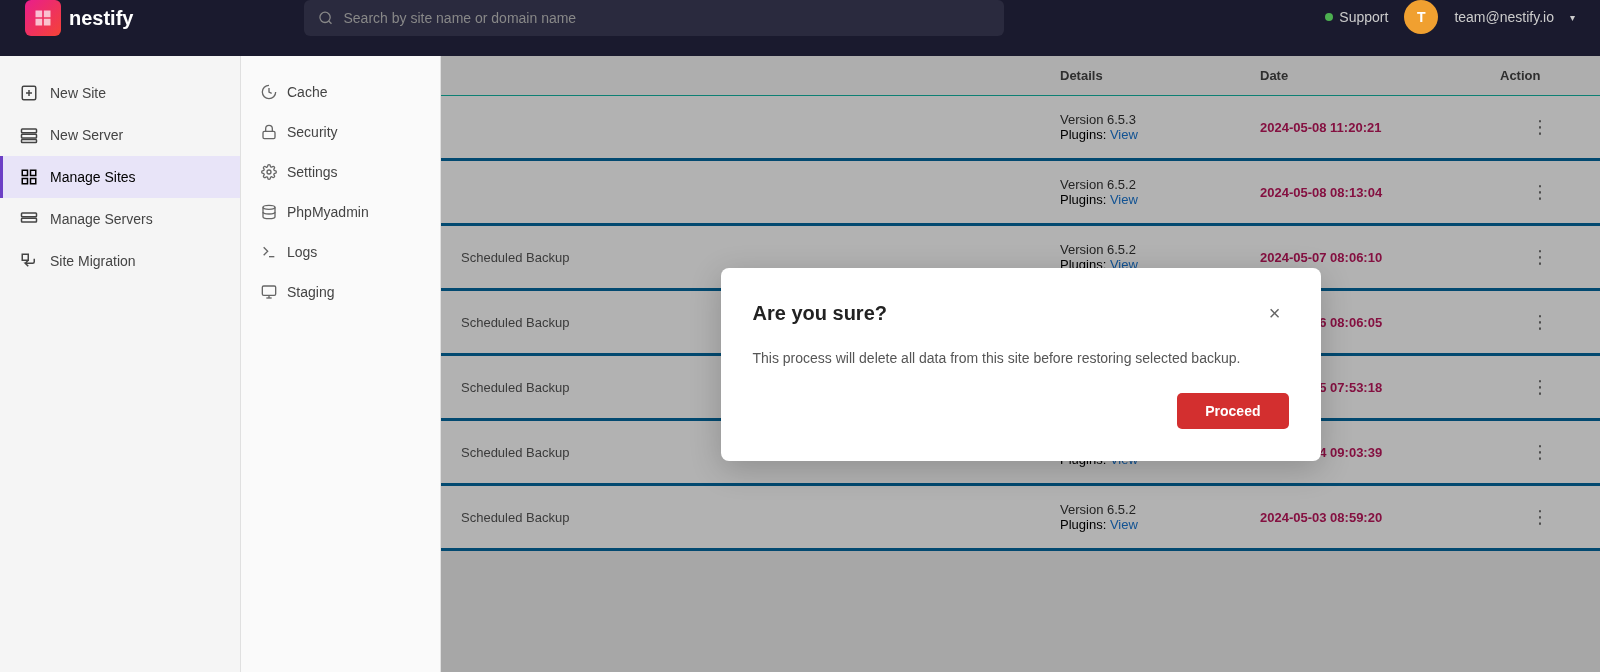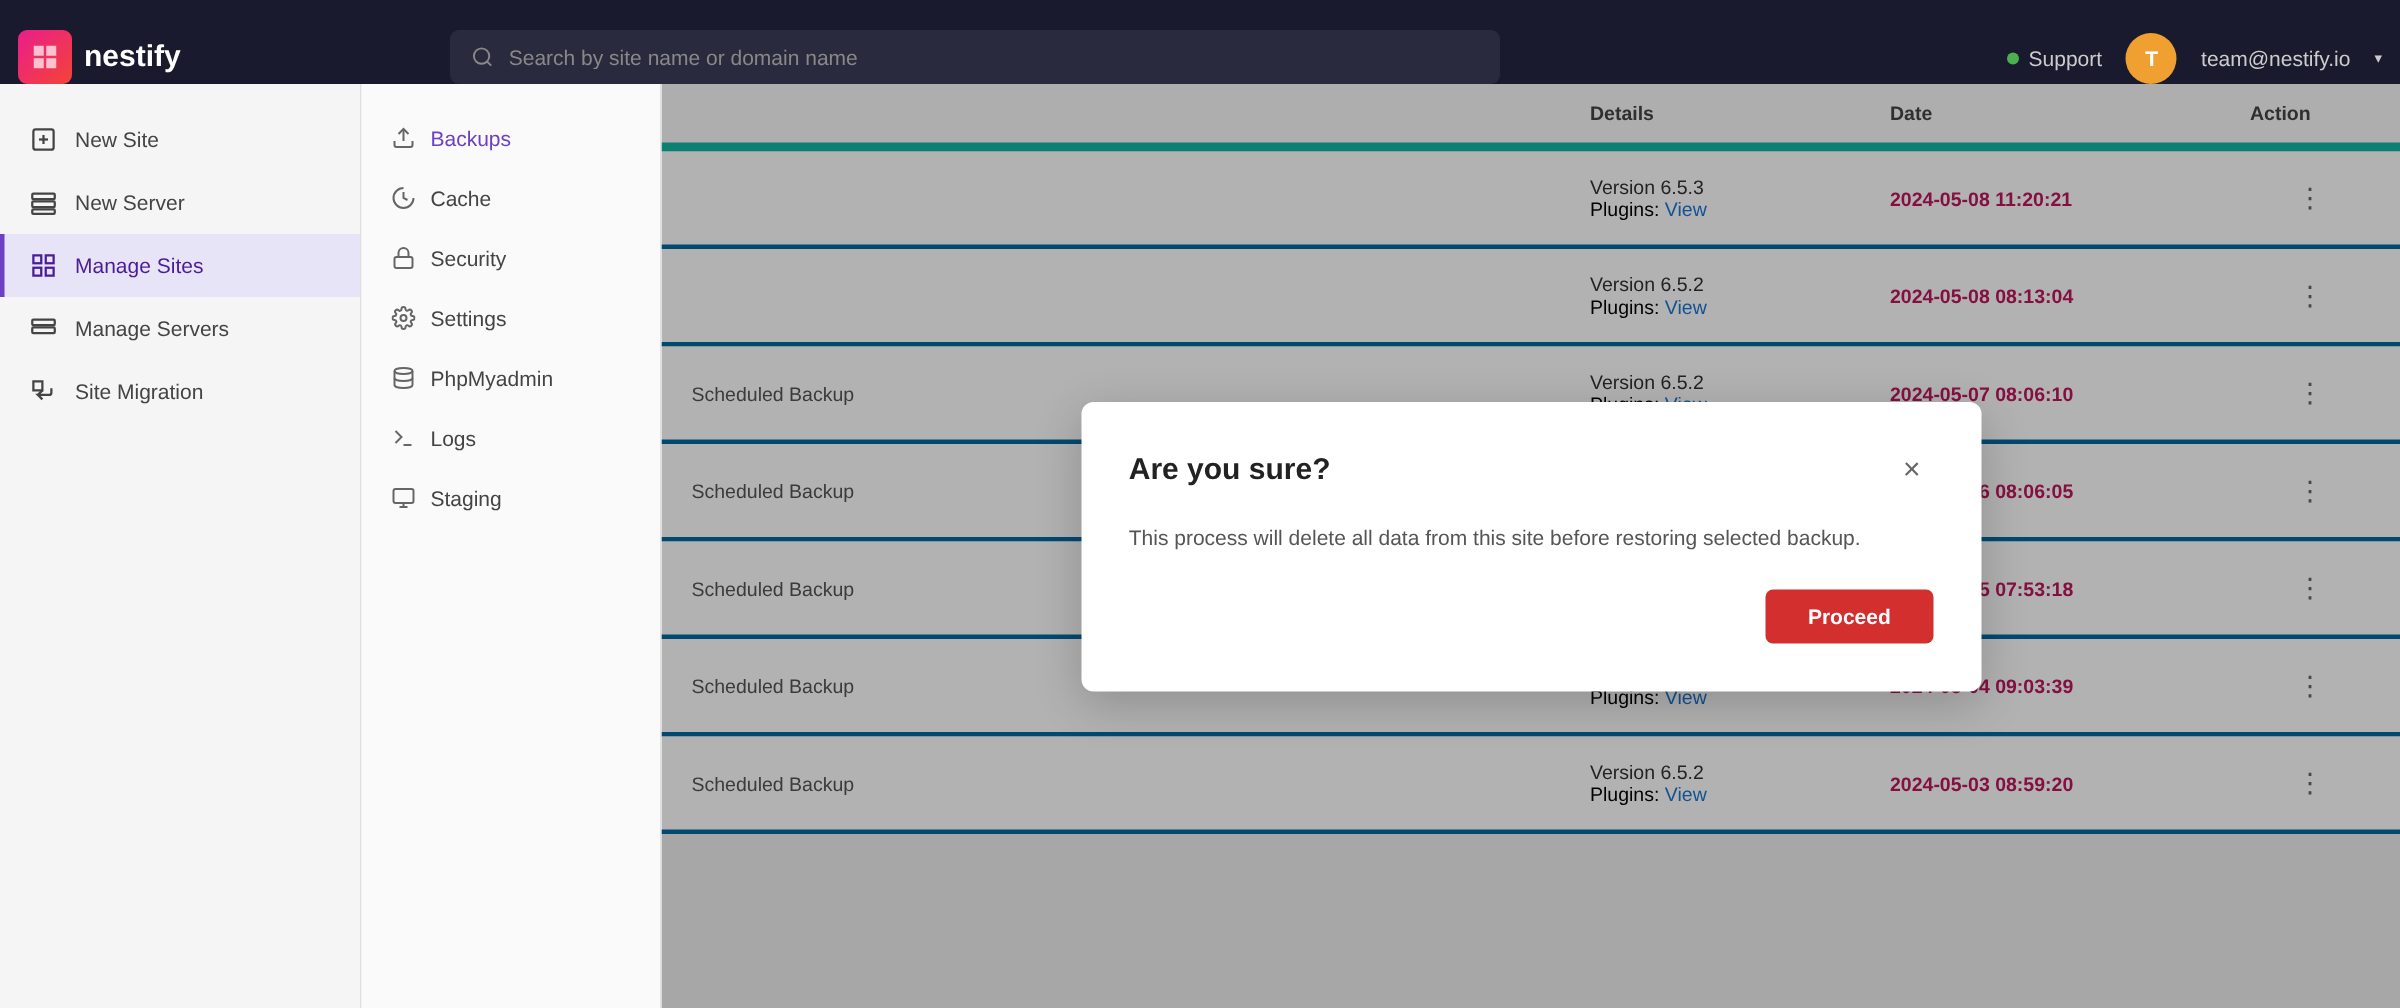--- a/index.html
+++ b/index.html
@@ -1,21 +1,21 @@
 <!DOCTYPE html>
 <html><head>
   <meta charset="utf-8">
   <style>
     * { box-sizing: border-box; margin: 0; padding: 0; }
     body { font-family: -apple-system, BlinkMacSystemFont, 'Segoe UI', sans-serif; background: #f0f0f0; height: 672px; overflow: hidden; }
 
     
     .topbar {
-      display: flex; align-items: flex-end; background: #1a1a2e; height: 56px;
-      padding: 0 12px; gap: 20px; position: relative; z-index: 10;
+      display: flex; align-items: flex-start; background: #1a1a2e; height: 56px;
+      padding: 0 25px; gap: 20px; position: relative; z-index: 10;
     }
     .logo { display: flex; align-items: center; gap: 8px; }
     .logo-icon {
       width: 36px; height: 36px; background: linear-gradient(135deg, #e91e8c, #f44336);
       border-radius: 6px; display: flex; align-items: center; justify-content: center;
     }
     .logo-icon svg { width: 20px; height: 20px; }
     .logo-text { color: white; font-size: 20px; font-weight: 600; }
     .search-bar {
       flex: 1; max-width: 700px; margin: 0 auto;
@@ -43,21 +43,21 @@
     
     .sidebar {
       width: 241px; background: #f5f5f5; border-right: 1px solid #e0e0e0;
       padding: 16px 0; flex-shrink: 0;
     }
     .sidebar-item {
       display: flex; align-items: center; gap: 12px; padding: 12px 20px;
       cursor: pointer; color: #444; font-size: 14px; transition: background 0.15s;
     }
     .sidebar-item.active {
-      background: #e8e4f8; color: #4c1d95; border-left: 3px solid #6c3fc5;
+      background: #e8e4f8; color: #000000; border-left: 3px solid #6c3fc5;
       padding-left: 17px;
     }
     .sidebar-item .icon { width: 18px; height: 18px; flex-shrink: 0; }
 
     
     .sub-sidebar {
       width: 200px; background: #fafafa; border-right: 1px solid #e0e0e0;
       padding: 16px 0; flex-shrink: 0;
     }
     .sub-sidebar-item {
@@ -109,21 +109,21 @@
     .modal-footer { display: flex; justify-content: flex-end; }
     .proceed-btn {
       background: #d32f2f; color: white; border: none; border-radius: 5px;
       padding: 10px 28px; font-size: 14px; font-weight: 600; cursor: pointer;
       transition: background 0.15s;
     }
 
     
     .table-top-header {
       display: grid; grid-template-columns: 1fr 200px 240px 80px;
-      background: #fafafa; border-bottom: 6px solid #14b8a6;
+      background: #fafafa; border-bottom: 1px solid #14b8a6;
       padding: 12px 20px; font-size: 13px; font-weight: 600; color: #444;
     }
   </style>
 </head>
 <body>
 
 <header class="topbar">
   <div class="logo">
     <div class="logo-icon">
       <svg viewBox="0 0 24 24" fill="white">
@@ -192,28 +192,20 @@
     <div class="sidebar-item">
       <svg class="icon" viewBox="0 0 24 24" fill="none" stroke="currentColor" stroke-width="2">
         <rect x="3" y="3" width="8" height="8"></rect>
           <path d="M19 9v4a2 2 0 0 1-2 2H7l4 4m0-8l-4 4"></path>
       </svg>
       <span>Site Migration</span>
     </div>
   </nav>
 
   <nav class="sub-sidebar">
-    <div class="sub-sidebar-item active">
-      <svg class="icon" viewBox="0 0 24 24" fill="none" stroke="currentColor" stroke-width="2">
-        <path d="M21 15v4a2 2 0 0 1-2 2H5a2 2 0 0 1-2-2v-4"></path>
-          <polyline points="17 8 12 3 7 8"></polyline>
-          <line x1="12" y1="3" x2="12" y2="15"></line>
-      </svg>
-      <span>Backups</span>
-    </div>
     <div class="sub-sidebar-item">
       <svg class="icon" viewBox="0 0 24 24" fill="none" stroke="currentColor" stroke-width="2">
         <path d="M12 2a10 10 0 1 0 10 10"></path>
           <path d="M12 6v6l4 2"></path>
       </svg>
       <span>Cache</span>
     </div>
     <div class="sub-sidebar-item">
       <svg class="icon" viewBox="0 0 24 24" fill="none" stroke="currentColor" stroke-width="2">
         <rect x="3" y="11" width="18" height="11" rx="2"></rect>

